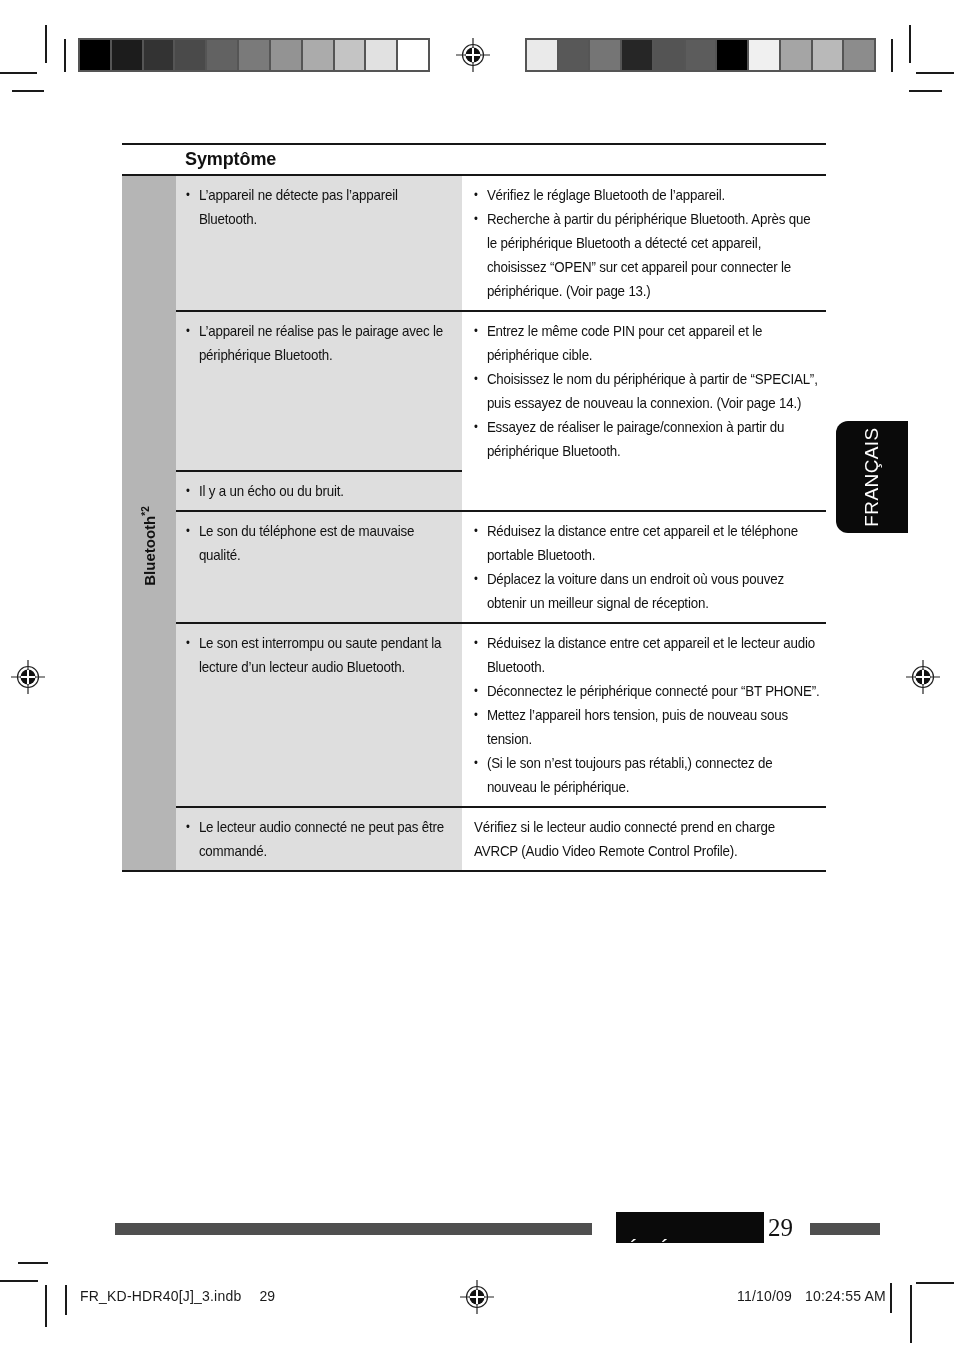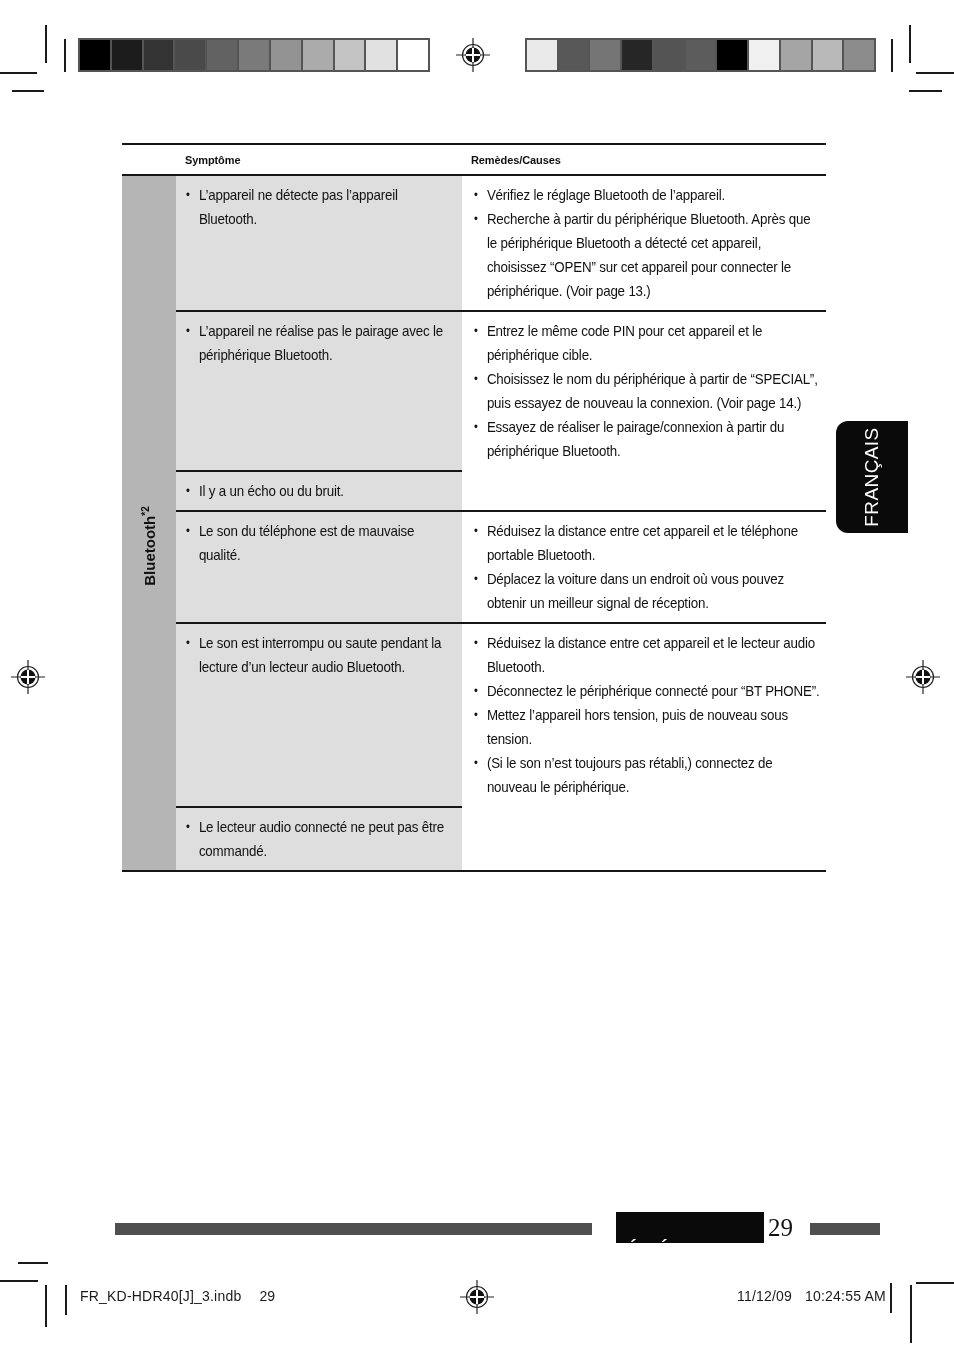--- a/index.html
+++ b/index.html
@@ -26,21 +26,21 @@
 
   
   .table-wrap{
     position:absolute;left:122px;top:143px;width:704px;
     border-bottom:2px solid #161616;
   }
   .thead{
     display:grid;grid-template-columns:54px 286px 364px;
     height:29px;align-items:center;
     border-top:2px solid #161616;border-bottom:2px solid #161616;
-    font-weight:bold;font-size:11px;letter-spacing:-0.1px;
+    font-weight:bold;font-size:18px;letter-spacing:-0.1px;
   }
   .th-sym{grid-column:2;padding-left:9px;}
   .th-rem{grid-column:3;padding-left:9px;}
 
   .trow{display:grid;grid-template-columns:54px 286px 364px;}
   .band-cell{background:#b5b5b5;}
   .cell{overflow:hidden;box-sizing:border-box;}
   .sym-cell{background:#dedede;padding:7px 8px 7px 10px;}
   .rem-cell{background:#fff;padding:7px 6px 7px 12px;}
   .trow + .trow .sym-cell,
@@ -170,21 +170,20 @@
     <line x1="1" y1="18" x2="35" y2="18" stroke="#222" stroke-width="1.2"></line>
     <circle cx="18" cy="18" r="10.5" fill="none" stroke="#222" stroke-width="1.2"></circle>
     <circle cx="18" cy="18" r="7.5" fill="#111"></circle>
     <line x1="18" y1="11" x2="18" y2="25" stroke="#fff" stroke-width="2"></line>
     <line x1="11" y1="18" x2="25" y2="18" stroke="#fff" stroke-width="2"></line>
   </svg>
 
   <div class="table-wrap">
     <div class="thead">
       <div class="th-sym">Symptôme</div>
-      <div class="th-rem">Remèdes/Causes</div>
     </div>
     <div id="table-body">
         <div class="trow">
           <div class="band-cell"></div>
           <div class="cell sym-cell">
             <div class="scale">
               <div class="li">
                 <span class="bullet">•</span>
                 <span class="txt">L’appareil ne détecte pas l’appareil Bluetooth.</span>
               </div>
@@ -295,20 +294,27 @@
             </div>
           </div>
         </div>
         <div class="trow">
           <div class="band-cell"></div>
           <div class="cell sym-cell">
             <div class="scale">
               <div class="li">
                 <span class="bullet">•</span>
                 <span class="txt">Le lecteur audio connecté ne peut pas être commandé.</span>
+              </div>
+            </div>
+          </div>
+          <div class="cell rem-cell">
+            <div class="scale">
+              <div class="li">
+                <span class="txt">Vérifiez si le lecteur audio connecté prend en charge AVRCP (Audio Video Remote Control Profile).</span>
               </div>
             </div>
           </div>
         </div>
       </div>
     <div class="group-label">
       <span>Bluetooth</span><sup>*2</sup>
     </div>
   </div>
 
@@ -320,16 +326,16 @@
   <div class="footer-box">
     <span>RÉFÉRENCES</span>
   </div>
   <div class="footer-page">29</div>
   <div class="footer-bar fb-right"></div>
 
   <div class="imprint imp-left">
     <span>FR_KD-HDR40[J]_3.indb</span><span class="sp"></span><span>29</span>
   </div>
   <div class="imprint imp-right">
-    <span>11/12/09</span><span class="sp"></span><span>10:24:55 AM</span>
+    <span>11/10/09</span><span class="sp"></span><span>10:24:55 AM</span>
   </div>
 
 </div>
 
 </body></html>

